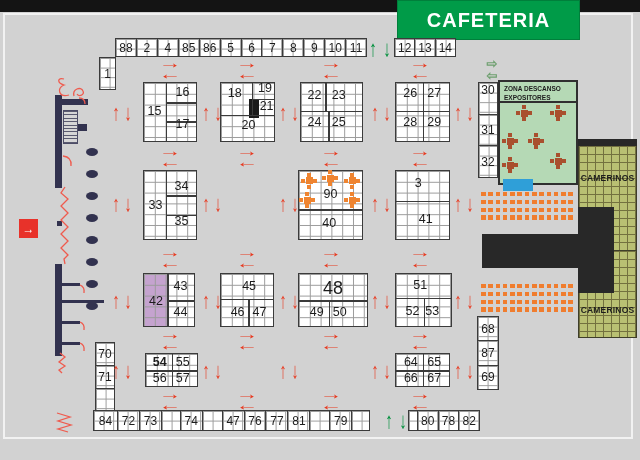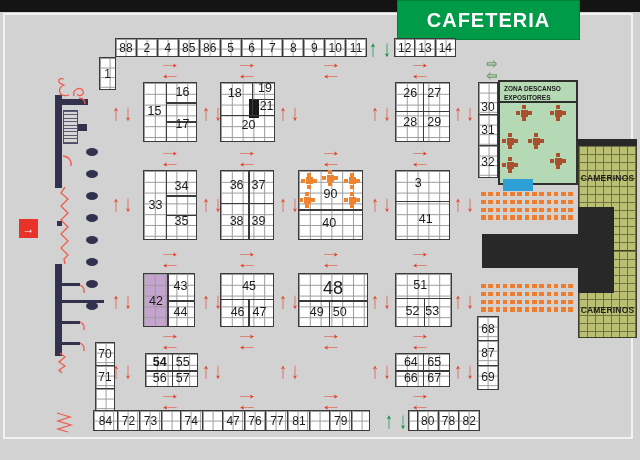--- a/index.html
+++ b/index.html
@@ -105,43 +105,44 @@
     <div style="position: absolute; left: 220px; top: 82px; width: 55px; height: 60px; border: 1px solid rgb(59, 59, 59); box-sizing: border-box; background-color: rgb(255, 255, 255); background-image: linear-gradient(to right, rgb(155, 155, 155) 1px, transparent 1px), linear-gradient(rgb(155, 155, 155) 1px, transparent 1px); background-size: 10.8px 10.8px;">
       <div style="position: absolute; left: 52%; top: 27%; width: 20%; height: 33%; background-color: rgb(26, 26, 26);"></div>
       <div style="position: absolute; top: 55%; left: 0%; height: 1.5px; width: 100%; background: rgb(59, 59, 59);"></div>
       <div style="position: absolute; left: 58%; top: 0%; width: 1.5px; height: 55%; background: rgb(59, 59, 59);"></div>
       <div style="position: absolute; top: 27%; left: 58%; height: 1.5px; width: 42%; background: rgb(59, 59, 59);"></div>
       <div style="position: absolute; left: 26%; top: 18%; transform: translate(-50%, -50%); font-size: 12.5px; color: rgb(28, 28, 28); white-space: nowrap;">18</div>
       <div style="position: absolute; left: 83%; top: 9%; transform: translate(-50%, -50%); font-size: 12.5px; color: rgb(28, 28, 28); white-space: nowrap;">19</div>
       <div style="position: absolute; left: 86%; top: 40%; transform: translate(-50%, -50%); font-size: 12.5px; color: rgb(28, 28, 28); white-space: nowrap;">21</div>
       <div style="position: absolute; left: 52%; top: 73%; transform: translate(-50%, -50%); font-size: 12.5px; color: rgb(28, 28, 28); white-space: nowrap;">20</div>
     </div>
+    <div style="position: absolute; left: 300px; top: 82px; width: 63px; height: 60px; border: 1px solid rgb(59, 59, 59); box-sizing: border-box; background-color: rgb(255, 255, 255); background-image: linear-gradient(to right, rgb(155, 155, 155) 1px, transparent 1px), linear-gradient(rgb(155, 155, 155) 1px, transparent 1px); background-size: 10.8px 10.8px;">
+      <div style="position: absolute; top: 48%; left: 0%; height: 1.5px; width: 100%; background: rgb(59, 59, 59);"></div>
+      <div style="position: absolute; left: 40%; top: 0%; width: 1.5px; height: 48%; background: rgb(59, 59, 59);"></div>
+      <div style="position: absolute; left: 45%; top: 48%; width: 1.5px; height: 52%; background: rgb(59, 59, 59);"></div>
+      <div style="position: absolute; left: 22%; top: 20%; transform: translate(-50%, -50%); font-size: 12.5px; color: rgb(28, 28, 28); white-space: nowrap;">22</div>
+      <div style="position: absolute; left: 62%; top: 20%; transform: translate(-50%, -50%); font-size: 12.5px; color: rgb(28, 28, 28); white-space: nowrap;">23</div>
+      <div style="position: absolute; left: 22%; top: 68%; transform: translate(-50%, -50%); font-size: 12.5px; color: rgb(28, 28, 28); white-space: nowrap;">24</div>
+      <div style="position: absolute; left: 62%; top: 68%; transform: translate(-50%, -50%); font-size: 12.5px; color: rgb(28, 28, 28); white-space: nowrap;">25</div>
+    </div>
     <div style="position: absolute; left: 395px; top: 82px; width: 55px; height: 60px; border: 1px solid rgb(59, 59, 59); box-sizing: border-box; background-color: rgb(255, 255, 255); background-image: linear-gradient(to right, rgb(155, 155, 155) 1px, transparent 1px), linear-gradient(rgb(155, 155, 155) 1px, transparent 1px); background-size: 10.8px 10.8px;">
       <div style="position: absolute; left: 50%; top: 0%; width: 1.5px; height: 100%; background: rgb(59, 59, 59);"></div>
       <div style="position: absolute; top: 48%; left: 0%; height: 1.5px; width: 100%; background: rgb(59, 59, 59);"></div>
       <div style="position: absolute; left: 27%; top: 18%; transform: translate(-50%, -50%); font-size: 12.5px; color: rgb(28, 28, 28); white-space: nowrap;">26</div>
       <div style="position: absolute; left: 72%; top: 18%; transform: translate(-50%, -50%); font-size: 12.5px; color: rgb(28, 28, 28); white-space: nowrap;">27</div>
       <div style="position: absolute; left: 27%; top: 68%; transform: translate(-50%, -50%); font-size: 12.5px; color: rgb(28, 28, 28); white-space: nowrap;">28</div>
       <div style="position: absolute; left: 72%; top: 68%; transform: translate(-50%, -50%); font-size: 12.5px; color: rgb(28, 28, 28); white-space: nowrap;">29</div>
     </div>
     <div style="position: absolute; left: 143px; top: 170px; width: 54px; height: 70px; border: 1px solid rgb(59, 59, 59); box-sizing: border-box; background-color: rgb(255, 255, 255); background-image: linear-gradient(to right, rgb(155, 155, 155) 1px, transparent 1px), linear-gradient(rgb(155, 155, 155) 1px, transparent 1px); background-size: 10.8px 10.8px;">
       <div style="position: absolute; left: 42%; top: 0%; width: 1.5px; height: 100%; background: rgb(59, 59, 59);"></div>
       <div style="position: absolute; top: 36%; left: 42%; height: 1.5px; width: 58%; background: rgb(59, 59, 59);"></div>
       <div style="position: absolute; top: 64%; left: 42%; height: 1.5px; width: 58%; background: rgb(59, 59, 59);"></div>
       <div style="position: absolute; left: 72%; top: 22%; transform: translate(-50%, -50%); font-size: 12.5px; color: rgb(28, 28, 28); white-space: nowrap;">34</div>
       <div style="position: absolute; left: 22%; top: 50%; transform: translate(-50%, -50%); font-size: 12.5px; color: rgb(28, 28, 28); white-space: nowrap;">33</div>
       <div style="position: absolute; left: 72%; top: 74%; transform: translate(-50%, -50%); font-size: 12.5px; color: rgb(28, 28, 28); white-space: nowrap;">35</div>
-    </div>
-    <div style="position: absolute; left: 220px; top: 170px; width: 54px; height: 70px; border: 1px solid rgb(59, 59, 59); box-sizing: border-box; background-color: rgb(255, 255, 255); background-image: linear-gradient(to right, rgb(155, 155, 155) 1px, transparent 1px), linear-gradient(rgb(155, 155, 155) 1px, transparent 1px); background-size: 10.8px 10.8px;">
-      <div style="position: absolute; left: 52%; top: 0%; width: 1.5px; height: 100%; background: rgb(59, 59, 59);"></div>
-      <div style="position: absolute; top: 47%; left: 0%; height: 1.5px; width: 100%; background: rgb(59, 59, 59);"></div>
-      <div style="position: absolute; left: 30%; top: 20%; transform: translate(-50%, -50%); font-size: 12.5px; color: rgb(28, 28, 28); white-space: nowrap;">36</div>
-      <div style="position: absolute; left: 72%; top: 20%; transform: translate(-50%, -50%); font-size: 12.5px; color: rgb(28, 28, 28); white-space: nowrap;">37</div>
-      <div style="position: absolute; left: 30%; top: 74%; transform: translate(-50%, -50%); font-size: 12.5px; color: rgb(28, 28, 28); white-space: nowrap;">38</div>
-      <div style="position: absolute; left: 72%; top: 74%; transform: translate(-50%, -50%); font-size: 12.5px; color: rgb(28, 28, 28); white-space: nowrap;">39</div>
     </div>
     <div style="position: absolute; left: 298px; top: 170px; width: 65px; height: 70px; border: 1px solid rgb(59, 59, 59); box-sizing: border-box; background-color: rgb(255, 255, 255); background-image: linear-gradient(to right, rgb(155, 155, 155) 1px, transparent 1px), linear-gradient(rgb(155, 155, 155) 1px, transparent 1px); background-size: 10.8px 10.8px;">
       <div style="position: absolute; top: 56%; left: 0%; height: 1.5px; width: 100%; background: rgb(59, 59, 59);"></div>
       <div style="position: absolute; left: 3.4px; top: 2.8px; width: 14px; height: 14px;">
         <div style="position: absolute; left: 3.5px; top: 3.5px; width: 7px; height: 7px; background: rgb(239, 132, 48);"></div>
         <div style="position: absolute; left: 5px; top: -1px; width: 4px; height: 4px; background: rgb(239, 132, 48);"></div>
         <div style="position: absolute; left: 5px; top: 11px; width: 4px; height: 4px; background: rgb(239, 132, 48);"></div>
         <div style="position: absolute; left: -1px; top: 5px; width: 4px; height: 4px; background: rgb(239, 132, 48);"></div>
         <div style="position: absolute; left: 11px; top: 5px; width: 4px; height: 4px; background: rgb(239, 132, 48);"></div>
       </div>
@@ -274,21 +275,21 @@
       <div style="position: relative; flex: 1 1 0%; box-sizing: border-box; border: 1px solid rgb(59, 59, 59); background-color: rgb(255, 255, 255); background-image: linear-gradient(to right, rgb(155, 155, 155) 1px, transparent 1px), linear-gradient(rgb(155, 155, 155) 1px, transparent 1px); background-size: 9.6px 9.6px; margin-left: -1px; display: flex; align-items: center; justify-content: center;">
         <span style="font-size: 12px; color: rgb(28, 28, 28);">14</span>
       </div>
     </div>
     <div style="position: absolute; left: 99px; top: 57px; width: 17px; height: 33px; display: flex; flex-direction: column;">
       <div style="position: relative; flex: 1 1 0%; box-sizing: border-box; border: 1px solid rgb(59, 59, 59); background-color: rgb(255, 255, 255); background-image: linear-gradient(to right, rgb(155, 155, 155) 1px, transparent 1px), linear-gradient(rgb(155, 155, 155) 1px, transparent 1px); background-size: 9.6px 9.6px; display: flex; align-items: center; justify-content: center;">
         <span style="font-size: 12px; color: rgb(28, 28, 28);">1</span>
       </div>
     </div>
     <div style="position: absolute; left: 478px; top: 82px; width: 20px; height: 96px; display: flex; flex-direction: column;">
-      <div style="position: relative; flex: 1 1 0%; box-sizing: border-box; border: 1px solid rgb(59, 59, 59); background-color: rgb(255, 255, 255); background-image: linear-gradient(to right, rgb(155, 155, 155) 1px, transparent 1px), linear-gradient(rgb(155, 155, 155) 1px, transparent 1px); background-size: 9.6px 9.6px; display: flex; align-items: flex-end; justify-content: center;">
+      <div style="position: relative; flex: 1 1 0%; box-sizing: border-box; border: 1px solid rgb(59, 59, 59); background-color: rgb(255, 255, 255); background-image: linear-gradient(to right, rgb(155, 155, 155) 1px, transparent 1px), linear-gradient(rgb(155, 155, 155) 1px, transparent 1px); background-size: 9.6px 9.6px; display: flex; align-items: flex-start; justify-content: center;">
         <span style="font-size: 12px; color: rgb(28, 28, 28);">30</span>
       </div>
       <div style="position: relative; flex: 1 1 0%; box-sizing: border-box; border: 1px solid rgb(59, 59, 59); background-color: rgb(255, 255, 255); background-image: linear-gradient(to right, rgb(155, 155, 155) 1px, transparent 1px), linear-gradient(rgb(155, 155, 155) 1px, transparent 1px); background-size: 9.6px 9.6px; margin-top: -1px; display: flex; align-items: center; justify-content: center;">
         <span style="font-size: 12px; color: rgb(28, 28, 28);">31</span>
       </div>
       <div style="position: relative; flex: 1 1 0%; box-sizing: border-box; border: 1px solid rgb(59, 59, 59); background-color: rgb(255, 255, 255); background-image: linear-gradient(to right, rgb(155, 155, 155) 1px, transparent 1px), linear-gradient(rgb(155, 155, 155) 1px, transparent 1px); background-size: 9.6px 9.6px; margin-top: -1px; display: flex; align-items: center; justify-content: center;">
         <span style="font-size: 12px; color: rgb(28, 28, 28);">32</span>
       </div>
     </div>
     <div style="position: absolute; left: 477px; top: 316px; width: 22px; height: 74px; display: flex; flex-direction: column;">

